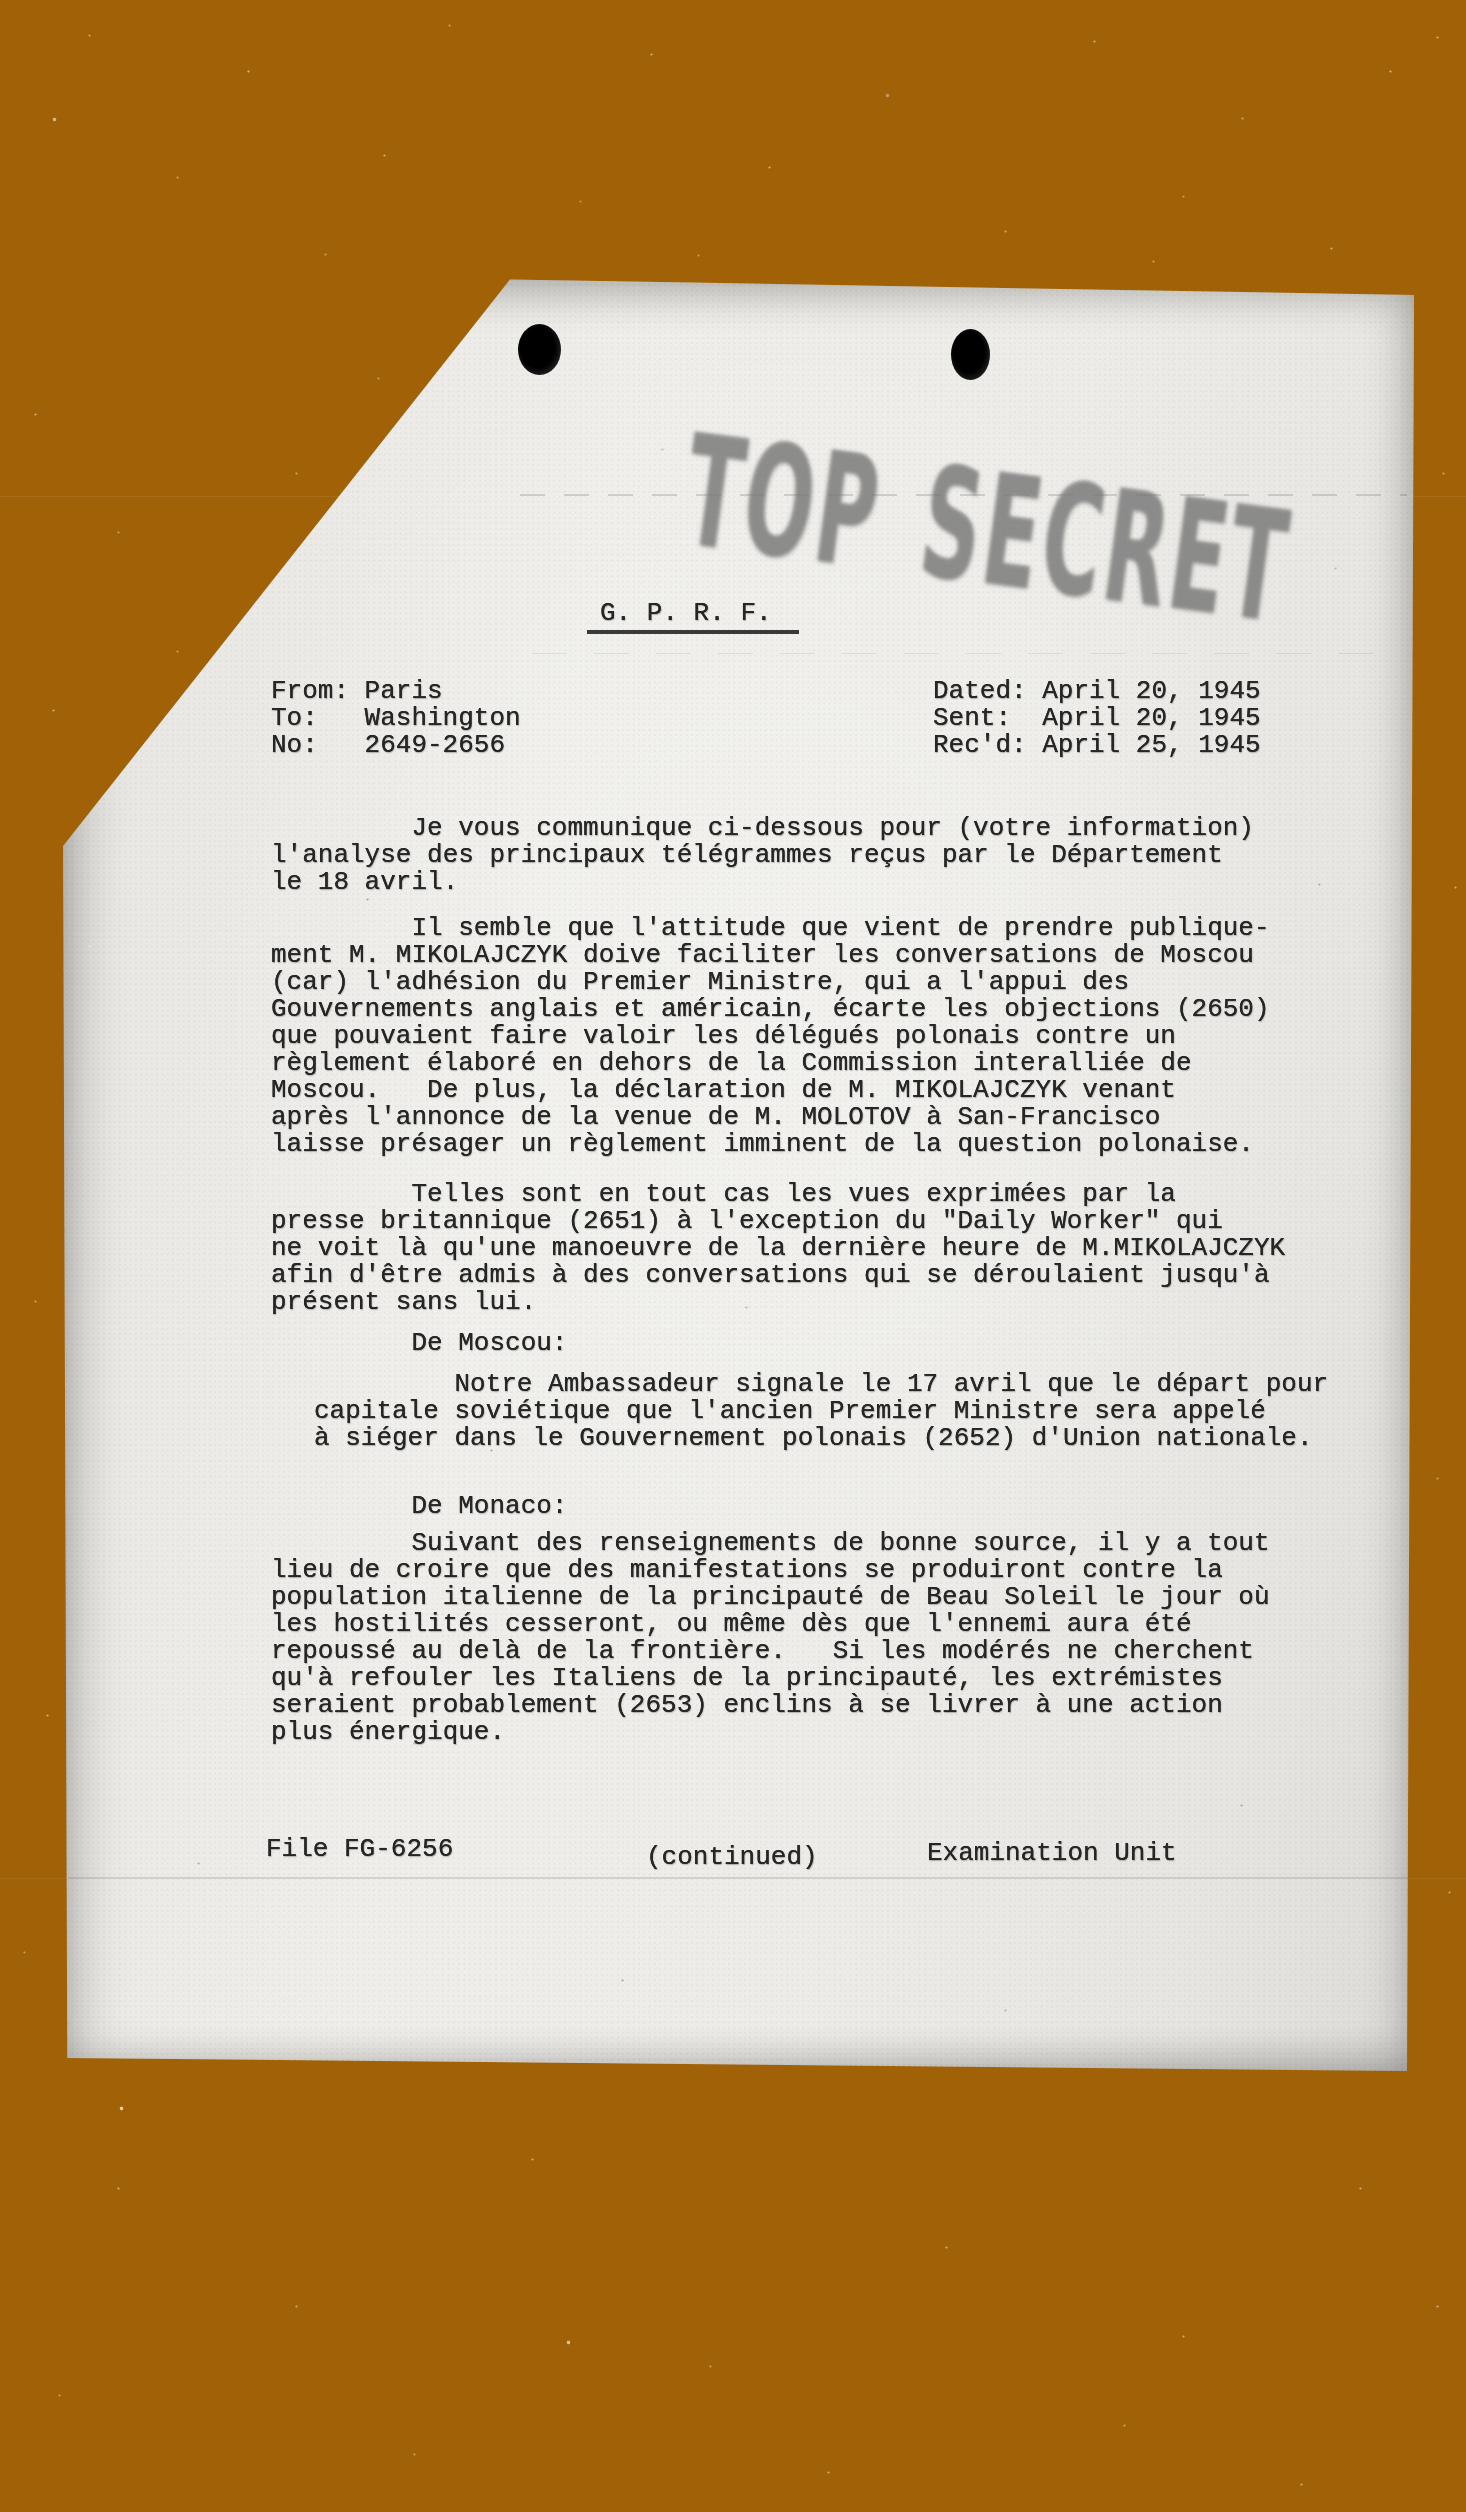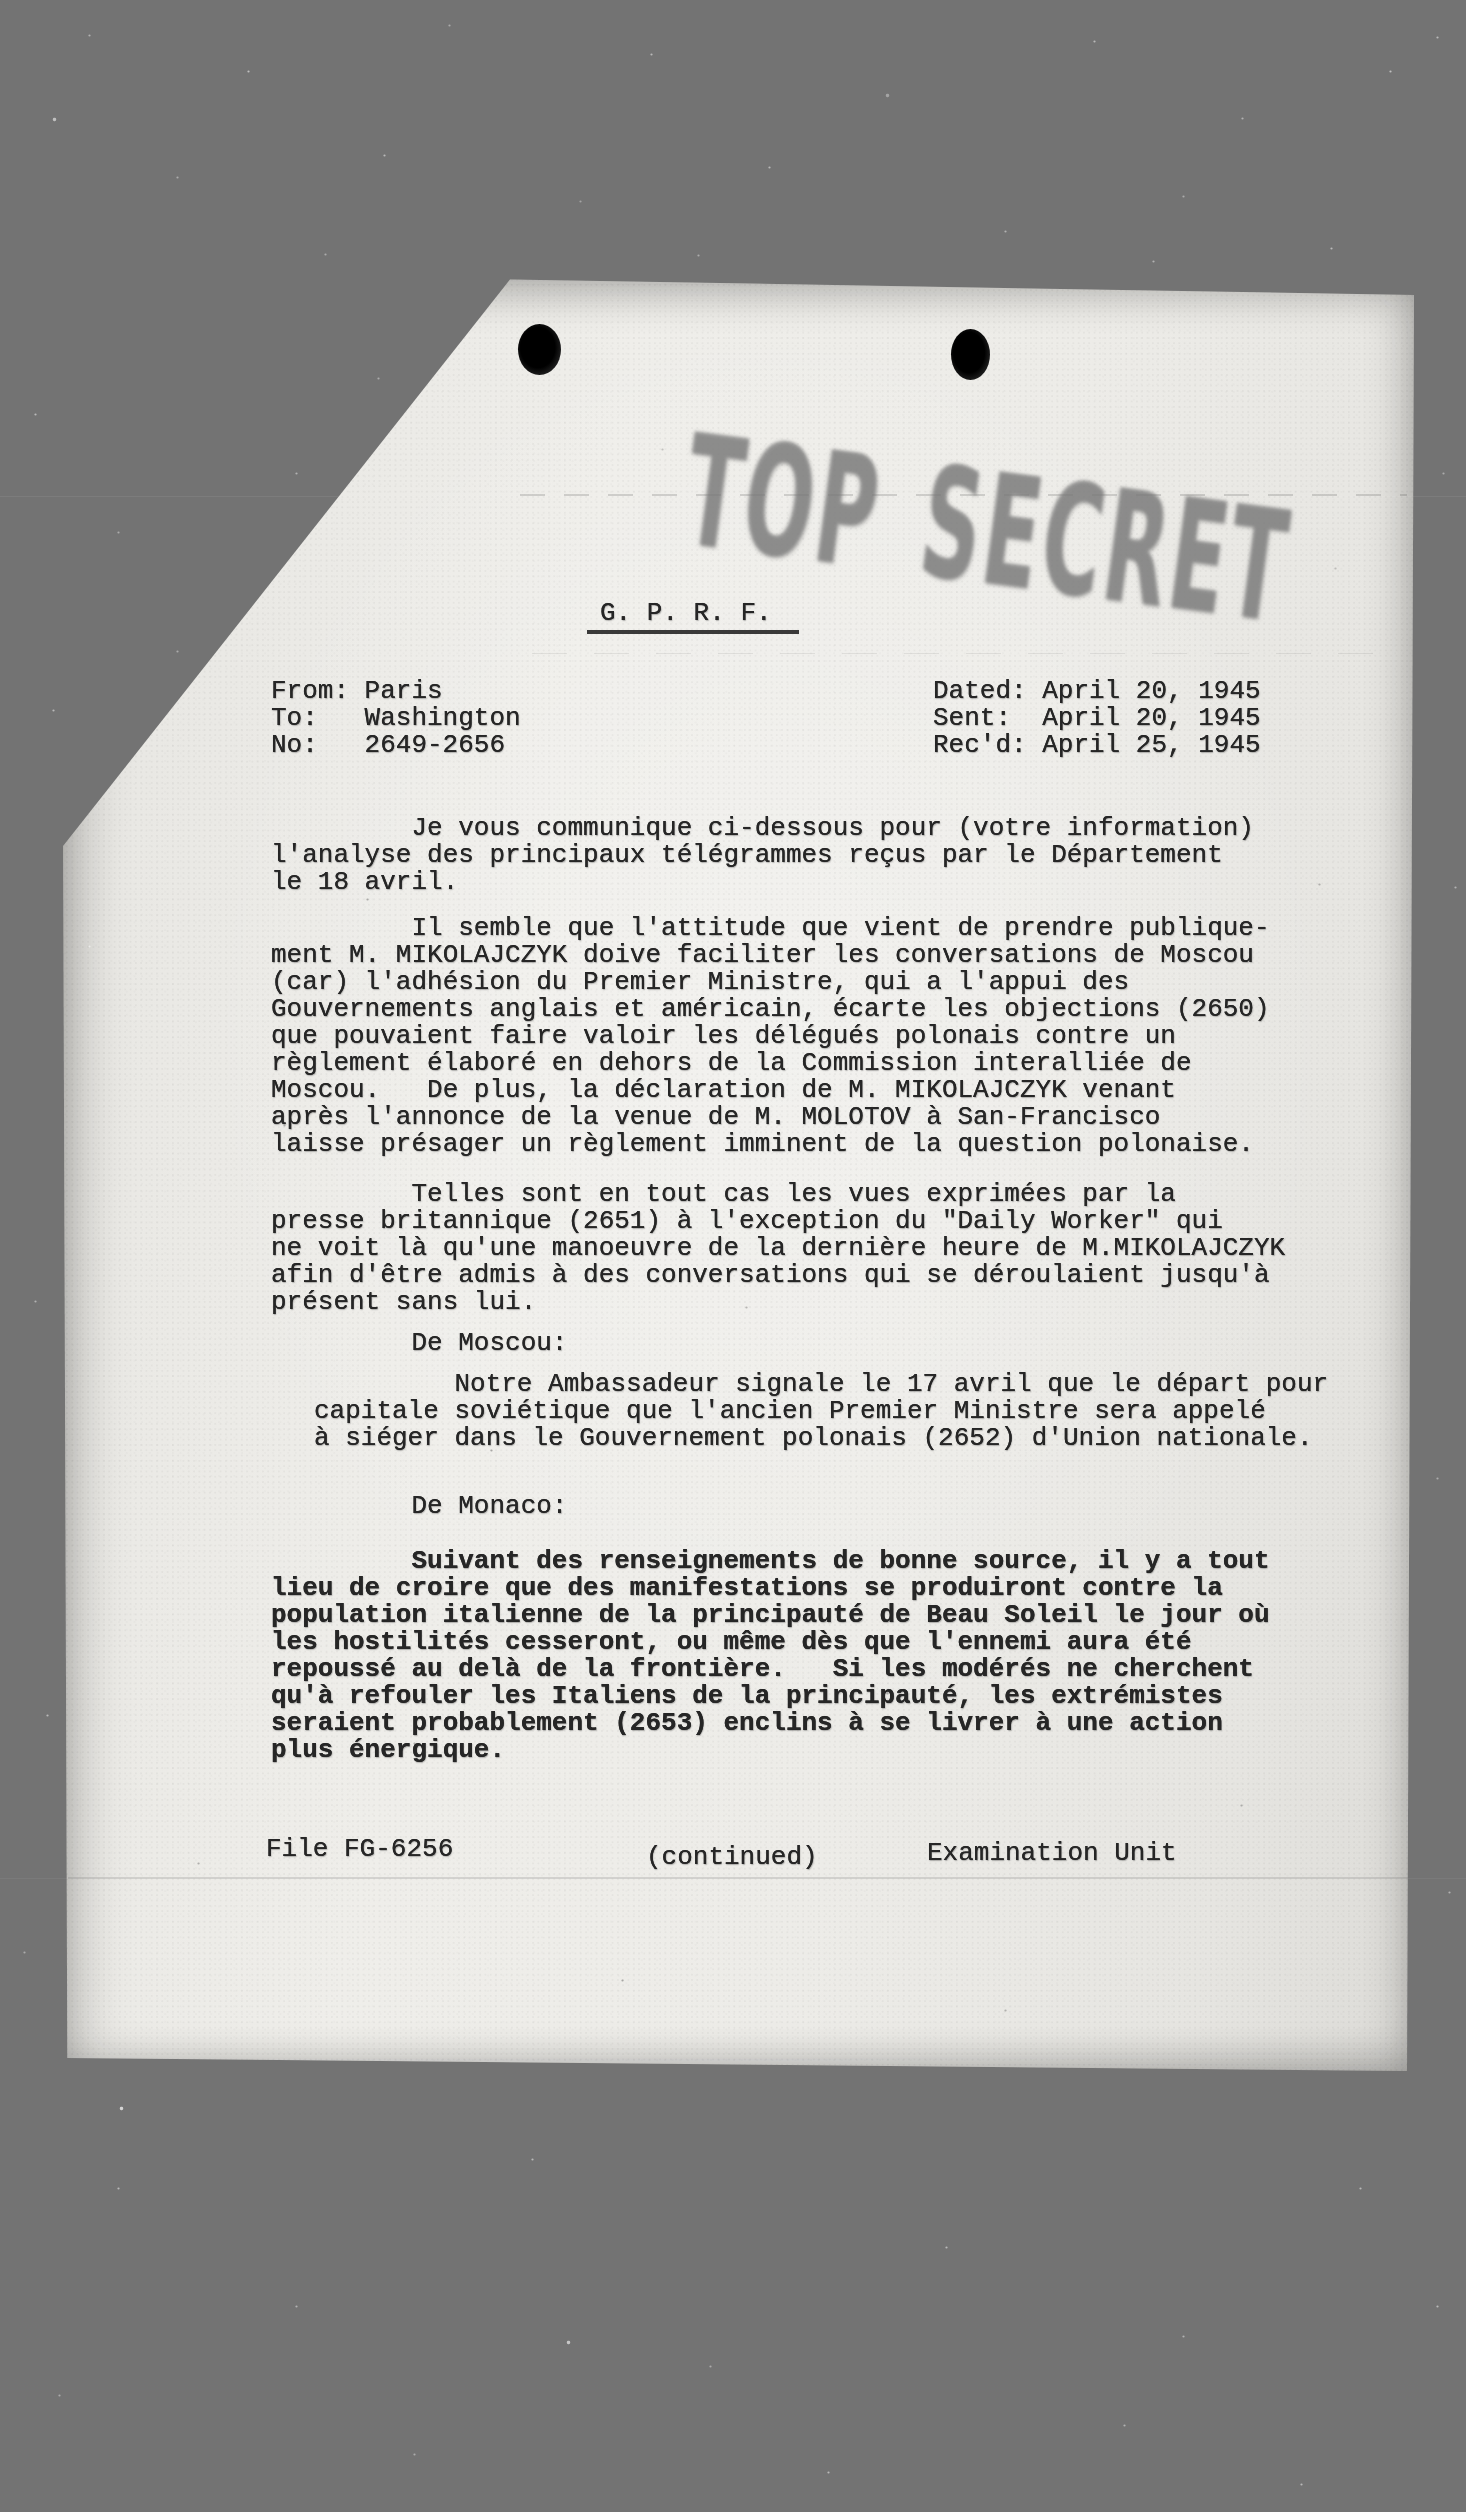--- a/index.html
+++ b/index.html
@@ -1,19 +1,19 @@
 <!DOCTYPE html>
 <html style="font-size:9.5px"><head>
 <meta charset="utf-8">
 <style>
   html,body{margin:0;padding:0;background:#060606;}
   body{width:1467px;height:2512px;overflow:hidden;position:relative;
        font-family:"Liberation Mono","DejaVu Sans Mono",monospace;}
 
-  .canvas{position:absolute;inset:0;width:1467px;height:2512px;background:#737373;overflow:hidden;}
+  .canvas{position:absolute;inset:0;width:1467px;height:2512px;background:#a16207;overflow:hidden;}
 
   
   .page{
     position:absolute;left:59px;top:277px;width:1360px;height:1798px;
     background:
       radial-gradient(ellipse 828px 1065px at 52% 42%, rgba(255,255,255,.28), rgba(255,255,255,0) 70%),
       linear-gradient(100deg,#d9d8d4 0%,#e9e8e4 10%,#efeeea 35%,#edece8 62%,#e6e5e1 86%,#dcdbd7 100%);
     clip-path:polygon(451px 2.4px,1355px 18px,1348px 1794px,8.3px 1781px,4.1px 569px);
     box-shadow:inset 0 0 56px rgba(0,0,0,.16),inset 27px 0 53px rgba(0,0,0,.10),
                inset -21px 0 44px rgba(0,0,0,.08),inset 0 21px 41px rgba(0,0,0,.09),
@@ -57,21 +57,21 @@
   .meta-right .meta-label{display:inline-block;width:7ch;}
 
   .body-text{position:absolute;left:271px;top:815px;width:1065px;}
   .block .line{white-space:pre;height:27px;}
   .block .line:first-child{padding-left:9ch;}
   .block:nth-child(2){margin-top:19px;}
   .block:nth-child(3){margin-top:23px;}
   .block:nth-child(4){margin-top:14px;}
   .block:nth-child(5){margin-top:14px;margin-left:43px;}
   .block:nth-child(6){margin-top:41px;}
-  .block:nth-child(7){margin-top:28px;font-weight:bold;}
+  .block:nth-child(7){margin-top:10px;}
 
   .footer-continued{position:absolute;left:646px;top:1844px;white-space:pre;}
   .footer-file{position:absolute;left:266px;top:1836px;white-space:pre;}
   .footer-unit{position:absolute;left:927px;top:1840px;white-space:pre;}
 
   
   .artifact{position:absolute;pointer-events:none;}
   .scanline-black-1{left:0;top:496px;width:1467px;height:1.2px;background:rgba(255,255,255,.07);}
   .scanline-paper-1{left:520px;top:494px;width:887px;height:1.8px;
       background:repeating-linear-gradient(90deg,rgba(70,70,70,.20) 0 25px,rgba(70,70,70,0) 25px 44px);}

